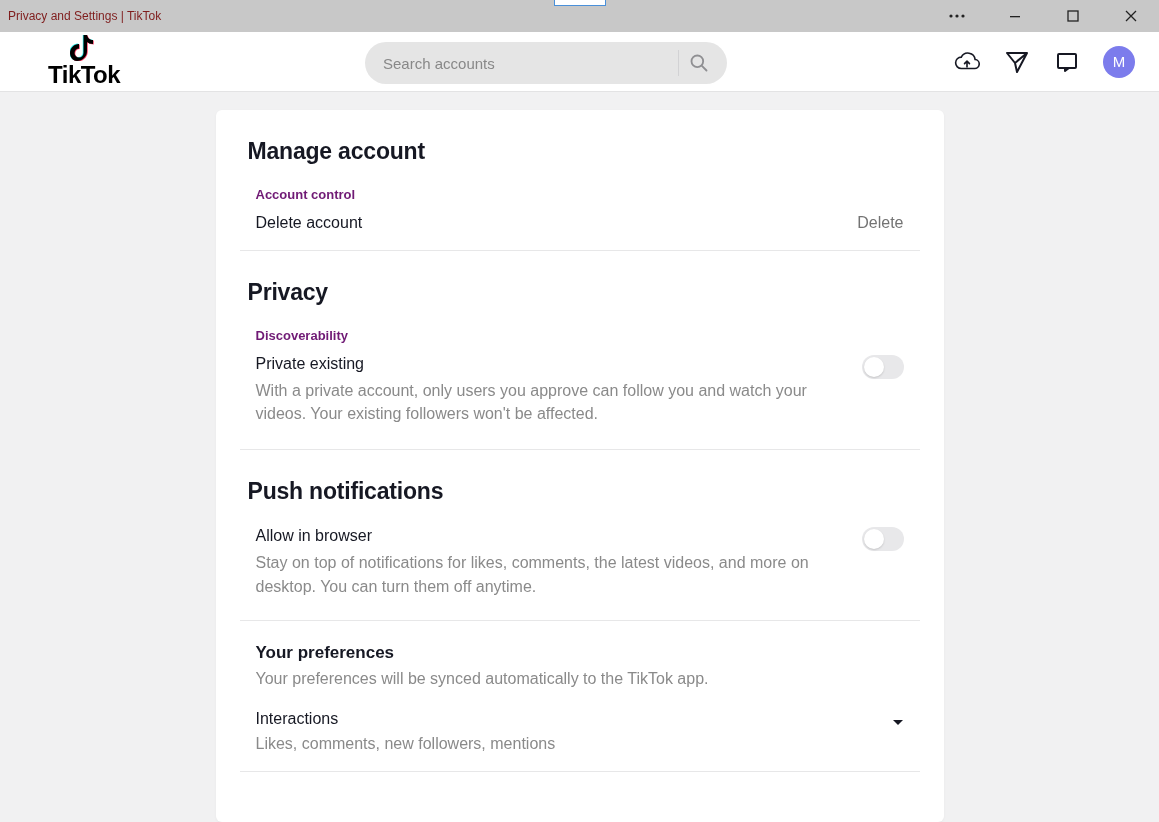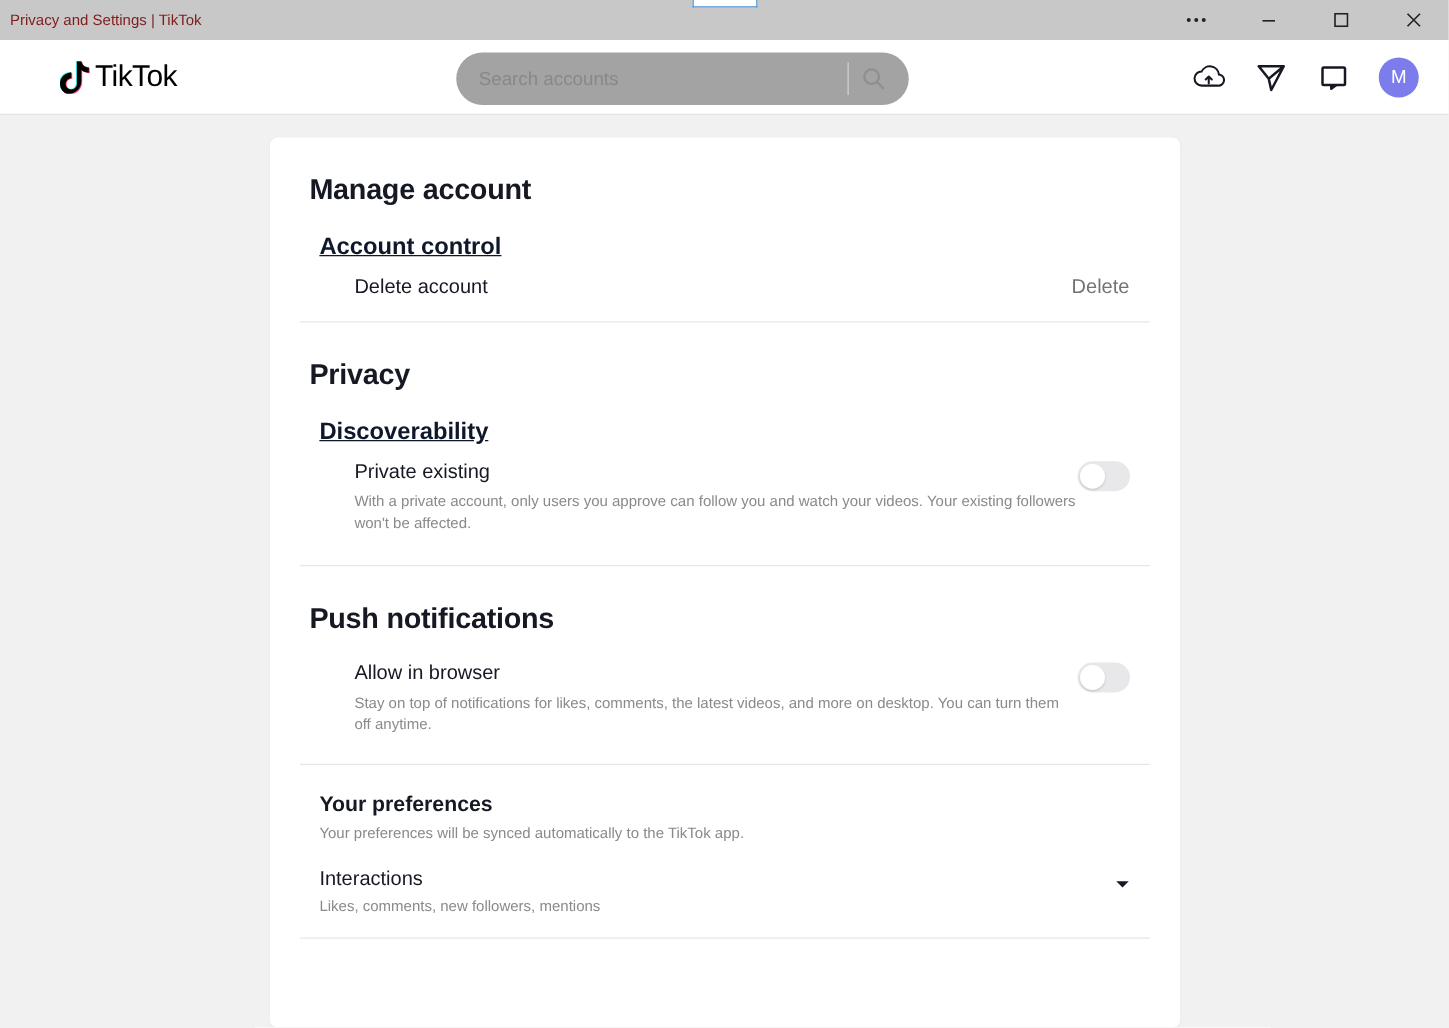--- a/index.html
+++ b/index.html
@@ -40,29 +40,29 @@
   
   .app-header {
     height: 60px;
     background: #fff;
     border-bottom: 1px solid #e3e3e4;
     display: flex;
     align-items: center;
     padding: 0 24px 0 48px;
     position: relative;
   }
-  .logo { display: flex; align-items: center; font-weight: 400; font-size: 24px; letter-spacing: -0.5px; }
+  .logo { display: flex; align-items: center; font-weight: 700; font-size: 24px; letter-spacing: -0.5px; flex-direction: column; }
   .logo svg { margin-right: 4px; }
   .search-wrap {
     position: absolute;
     left: 365px;
     top: 10px;
     width: 362px;
     height: 42px;
-    background: #a3a3a3;
+    background: #e5e5e5;
     border-radius: 22px;
     display: flex;
     align-items: center;
     padding: 0 14px 0 18px;
   }
   .search-input {
     flex: 1;
     border: none;
     background: transparent;
     font-size: 15px;
@@ -79,24 +79,24 @@
   
   .page-bg { background:#f1f1f2; height: calc(822px - 92px); display:flex; justify-content:center; padding-top:18px; }
   .settings-card {
     width: 728px;
     background:#fff;
     border-radius: 6px;
     box-shadow: 0 1px 3px rgba(0,0,0,0.04);
     padding: 28px 32px 36px 32px;
   }
   .section-title { font-size: 23px; font-weight: 800; color:#161823; margin-bottom: 22px; letter-spacing:-0.2px;}
-  .sub-title { font-size: 19px; font-weight: 700; color:#0f172a; margin:0 8px 12px 8px;text-decoration:underline; }
-  .row { display:flex; align-items:flex-start; justify-content:space-between; padding: 0 8px; margin-left: 28px; }
+  .sub-title { font-size: 13px; font-weight: 700; color:#701a75; margin:0 8px 12px 8px; }
+  .row { display:flex; align-items:flex-start; justify-content:space-between; padding: 0 8px; }
   .row-label { font-size: 16px; color:#161823; }
-  .row-desc { font-size: 12px; color:#8a8a8a; margin-top:6px; line-height:1.45; max-width: 580px; }
+  .row-desc { font-size: 16px; color:#8a8a8a; margin-top:6px; line-height:1.45; max-width: 580px; }
   .link-danger { color:#737373; font-size:16px; cursor:pointer; }
   .divider { height:1px; background:#e7e7e8; margin: 18px -8px 28px -8px; }
   .divider.tight { margin: 16px -8px 22px -8px; }
 
   .toggle {
     position: relative;
     width: 42px; height: 24px;
     background:#e8e8ea;
     border-radius: 12px;
     flex: 0 0 auto;

